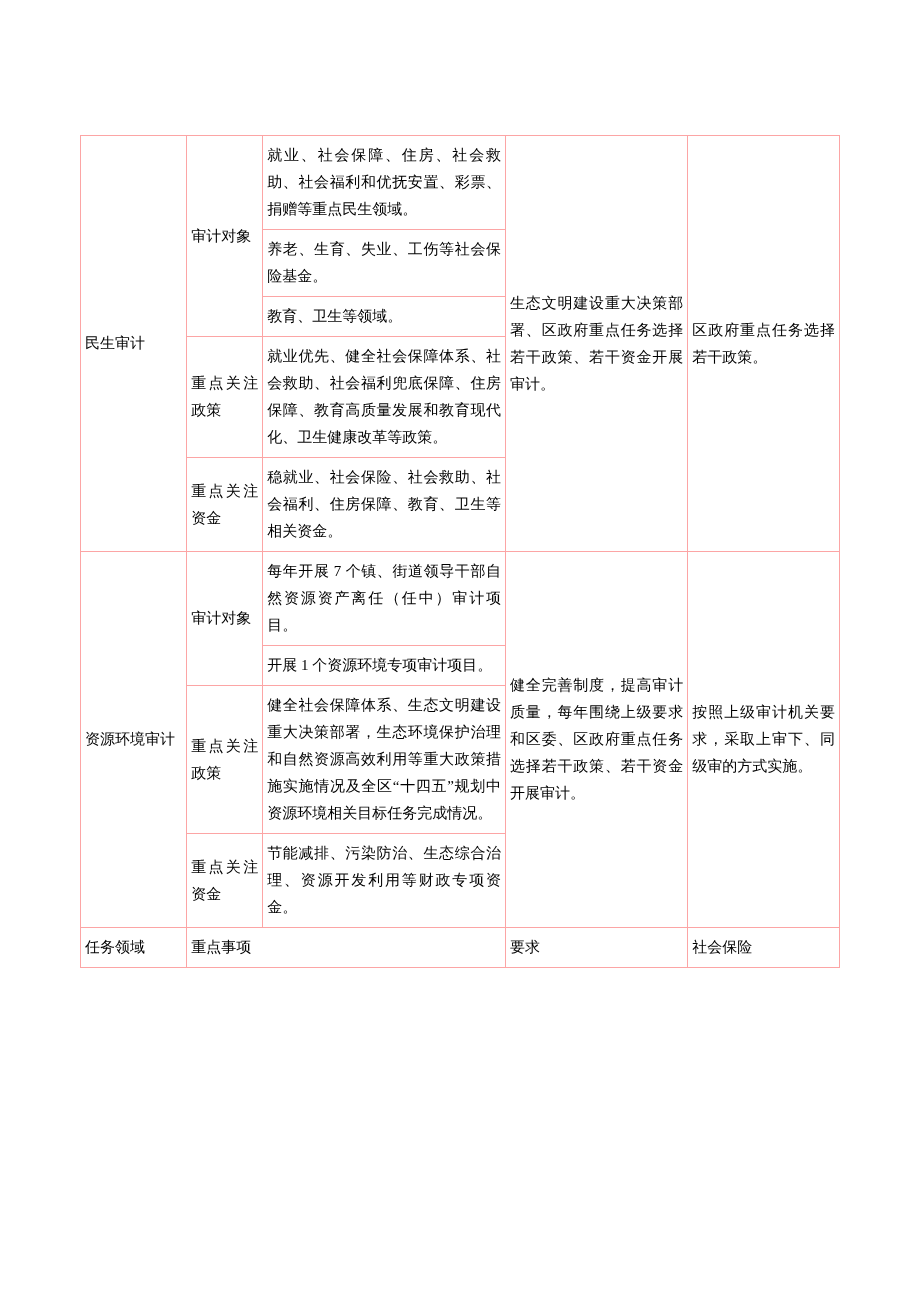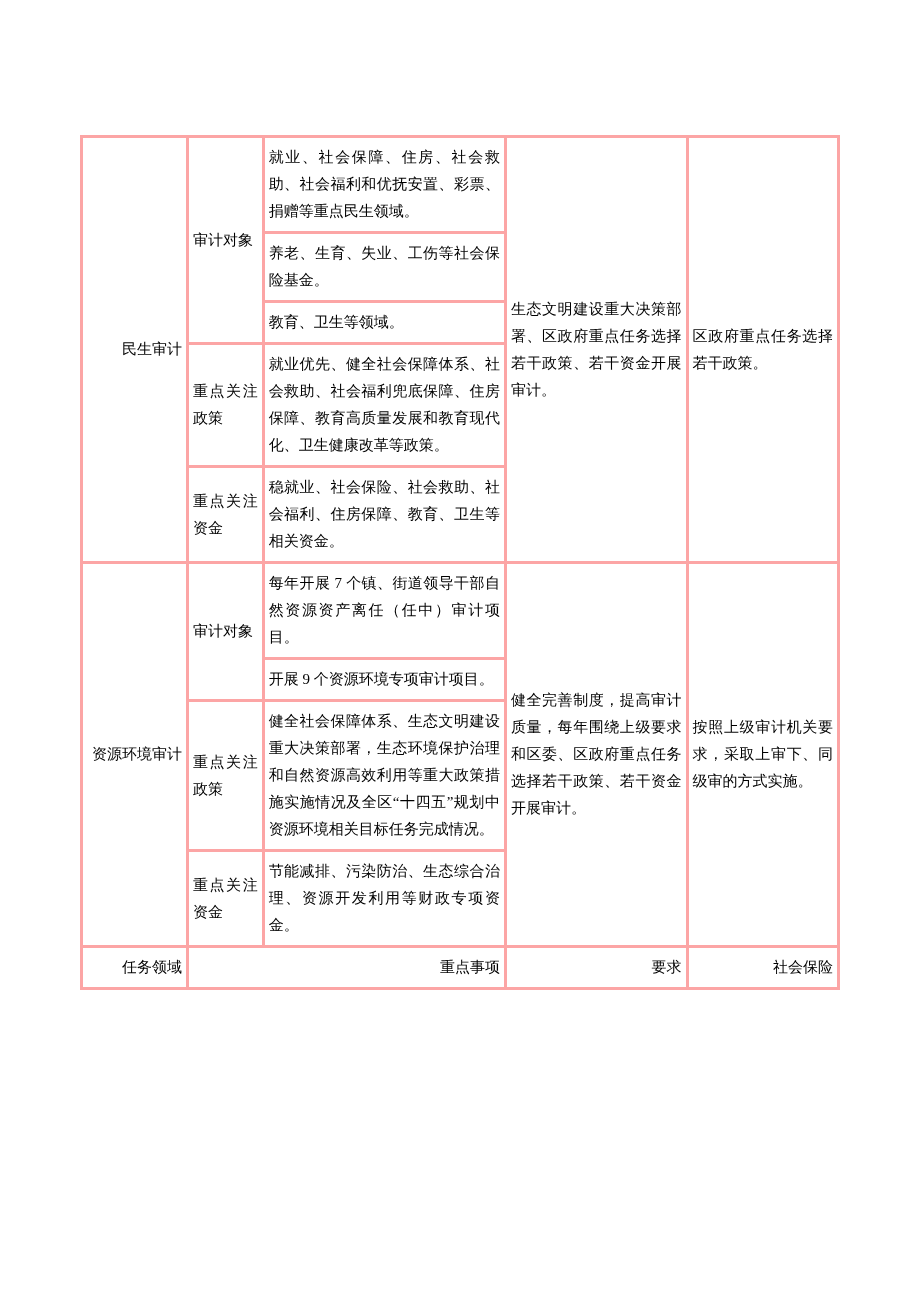--- a/index.html
+++ b/index.html
@@ -14,30 +14,30 @@
       color: #000;
       width: 920px;
       padding: 135px 80px 130px 80px;
     }
     table {
       border-collapse: collapse;
       width: 100%;
       table-layout: fixed;
     }
     td {
-      border: 3px solid #fca5a5;
+      border: 1px solid #fca5a5;
       padding: 6px 4px;
       line-height: 1.8;
       vertical-align: middle;
       text-align: left;
       word-break: break-all;
       font-family: Liberation Serif, serif;
     }
     td.center {
-      text-align: right;
+      text-align: left;
     }
     td.justify {
       text-align: justify;
       text-justify: inter-ideograph;
     }
     .col1 { width: 14%; }
     .col2 { width: 10%; }
     .col3 { width: 32%; }
     .col4 { width: 24%; }
     .col5 { width: 20%; }
@@ -78,21 +78,21 @@
   </tr>
 
   <tr>
     <td class="center" rowspan="4">资源环境审计</td>
     <td class="justify" rowspan="2">审计对象</td>
     <td class="justify">每年开展 7 个镇、街道领导干部自然资源资产离任（任中）审计项目。</td>
     <td class="justify" rowspan="4">健全完善制度，提高审计质量，每年围绕上级要求和区委、区政府重点任务选择若干政策、若干资金开展审计。</td>
     <td class="justify" rowspan="4">按照上级审计机关要求，采取上审下、同级审的方式实施。</td>
   </tr>
   <tr>
-    <td class="justify">开展 9 个资源环境专项审计项目。</td>
+    <td class="justify">开展 1 个资源环境专项审计项目。</td>
   </tr>
   <tr>
     <td class="justify">重点关注政策</td>
     <td class="justify">健全社会保障体系、生态文明建设重大决策部署，生态环境保护治理和自然资源高效利用等重大政策措施实施情况及全区“十四五”规划中资源环境相关目标任务完成情况。</td>
   </tr>
   <tr>
     <td class="justify">重点关注资金</td>
     <td class="justify">节能减排、污染防治、生态综合治理、资源开发利用等财政专项资金。</td>
   </tr>
 

